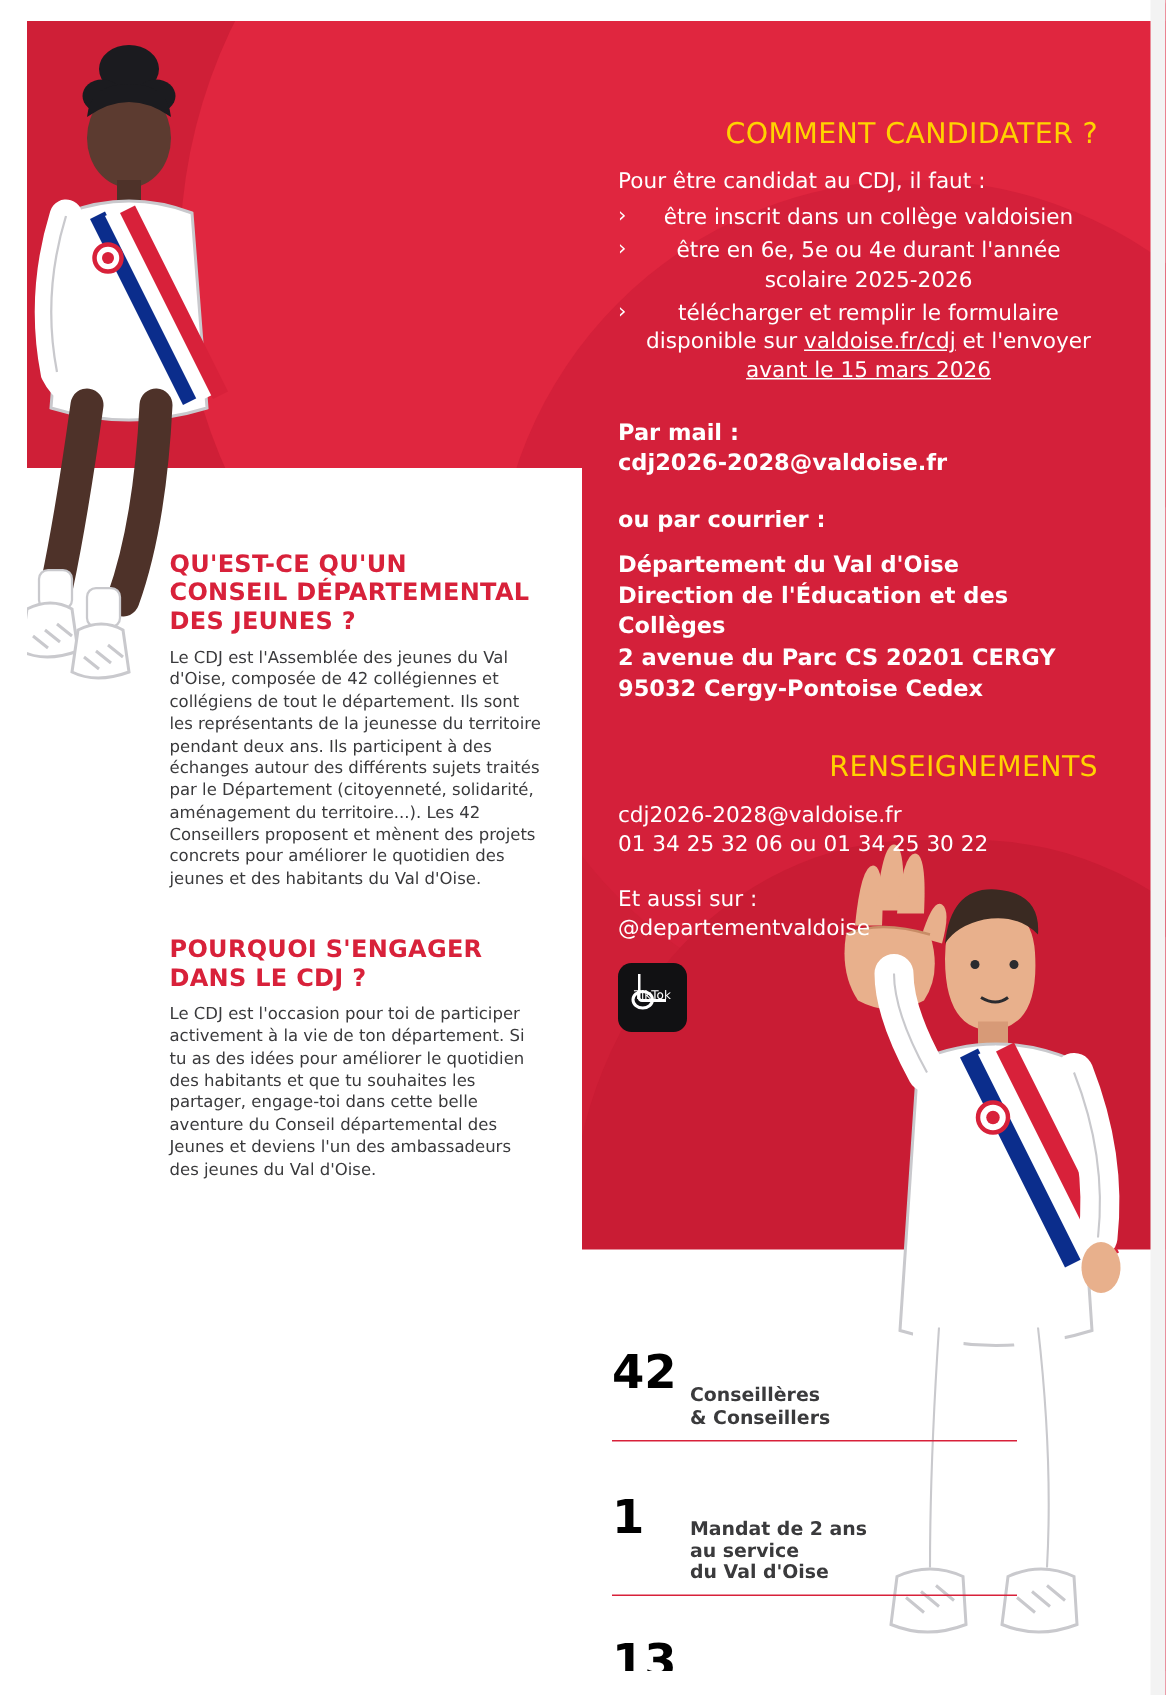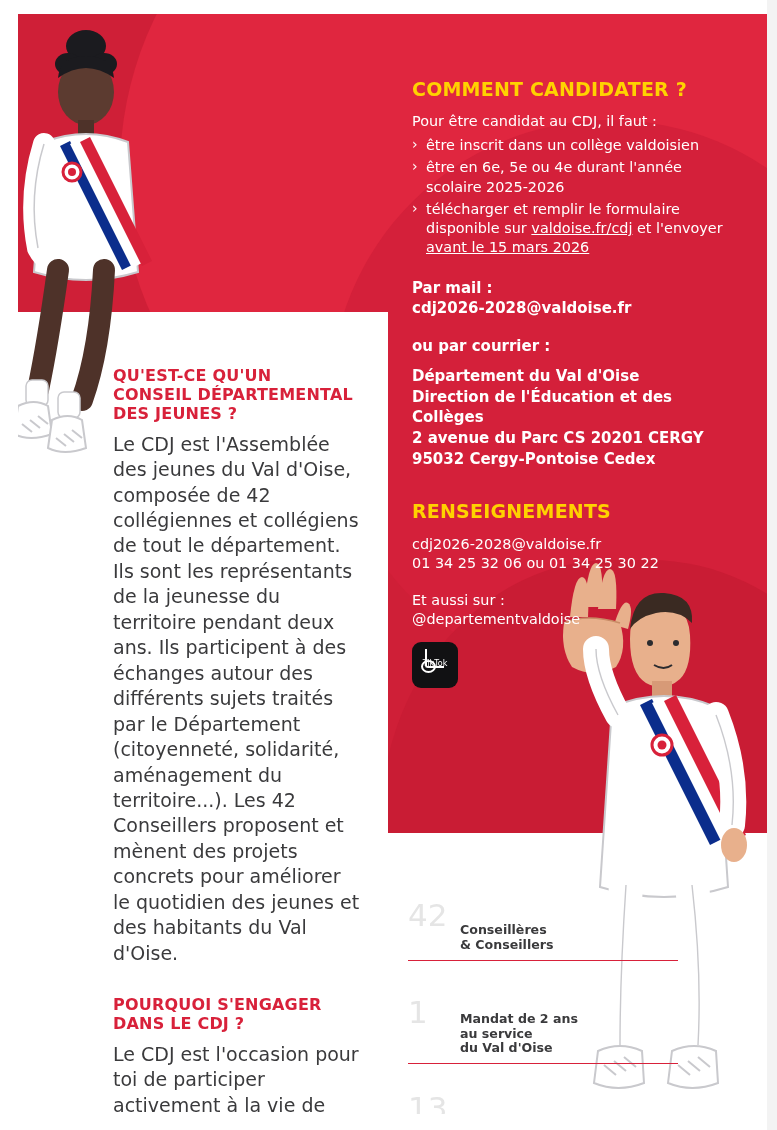--- a/index.html
+++ b/index.html
@@ -104,54 +104,56 @@
     font-weight: bold;
     font-size: 16px;
     line-height: 1.18;
     letter-spacing: 0.2px;
     text-transform: uppercase;
     font-family: "DejaVu Sans", sans-serif;
   }
   .body-text {
     margin: 0;
     color: #3a3a3c;
-    font-size: 19px;
+    font-size: 11px;
     line-height: 1.34;
     font-family: "DejaVu Sans", sans-serif;
   }
   .gap-big { height: 30px; }
 
   
   .right-content {
     position: absolute;
     left: 412px; top: 78px;
     width: 320px;
     color: #ffffff;
   }
   h2.sec-title-yellow {
     margin: 0 0 12px 0;
     color: #ffd200;
-    font-weight: bold;
+    font-weight: normal;
     font-size: 19px;
     line-height: 1.18;
     letter-spacing: 0.2px;
     text-transform: uppercase;
     font-family: "DejaVu Sans", sans-serif;
+    text-align: right;
   }
   .white-text {
     color: #ffffff;
     font-size: 14.4px;
     line-height: 1.36;
     font-family: "DejaVu Sans", sans-serif;
     margin: 0;
   }
   ul.bullets {
     list-style: none;
     margin: 4px 0 0 0;
     padding: 0;
+    text-align: center;
   }
   ul.bullets li {
     position: relative;
     padding-left: 14px;
     margin-bottom: 3px;
     color: #ffffff;
     font-size: 14.4px;
     line-height: 1.34;
     font-family: "DejaVu Sans", sans-serif;
   }
@@ -215,22 +217,22 @@
   }
   .stat-row {
     display: flex;
     align-items: center;
     padding: 7px 0;
   }
   .stat-row + .stat-row {
     border-top: 1.6px solid #d8213a;
   }
   .stat-num {
-    color: #e5e5e5;
-    font-weight: normal;
+    color: #000000;
+    font-weight: bold;
     font-size: 31px;
     line-height: 1;
     width: 52px;
     font-family: "DejaVu Sans", sans-serif;
   }
   .stat-label {
     color: #3a3a3c;
     font-weight: bold;
     font-size: 12.6px;
     line-height: 1.18;

